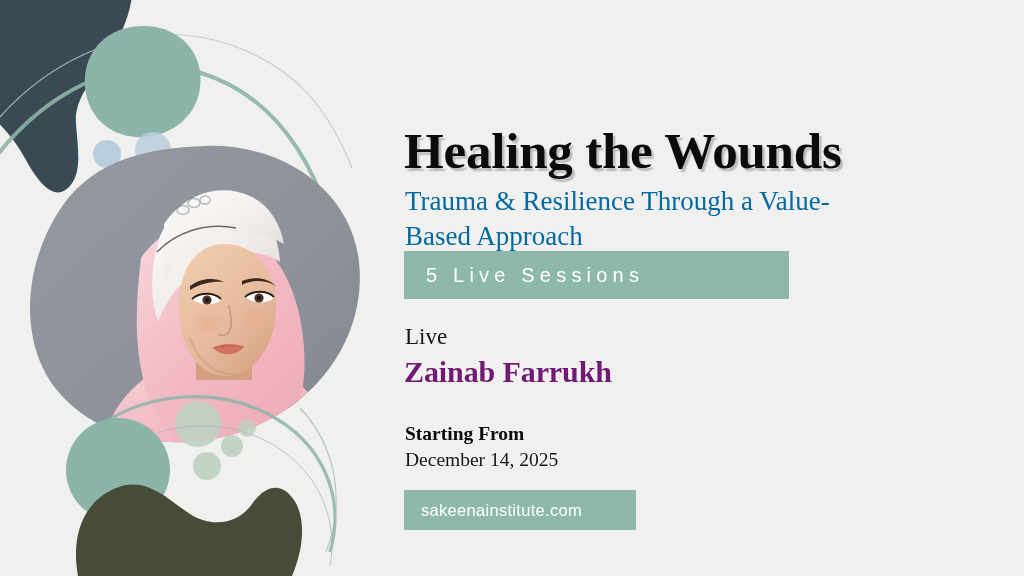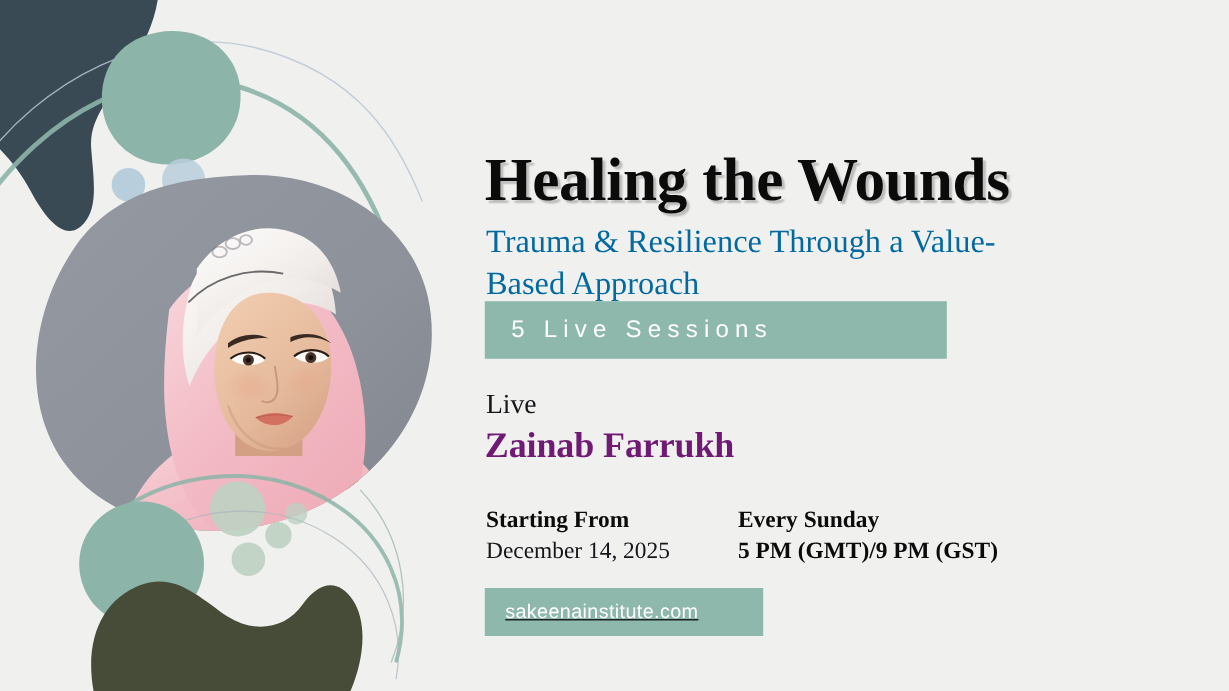--- a/index.html
+++ b/index.html
@@ -104,20 +104,21 @@
     color: #701a75;
     letter-spacing: -0.1px;
   }
 
   .schedule {
     position: absolute;
     left: 1px;
     top: 405px;
     width: 470px;
     display: flex;
+    gap: 16px;
   }
   .sched-col {
     font-family: "Liberation Serif", serif;
     font-size: 19.5px;
     line-height: 26px;
     color: #15161a;
   }
   .sched-col.left  { width: 210px; }
   .sched-head { font-weight: bold; color: #0b0b0b; }
   .sched-sub  { font-weight: normal; }
@@ -125,21 +126,20 @@
 
   .badge-site {
     position: absolute;
     left: 0;
     top: 474px;
     width: 232px;
     height: 40px;
     background: #8fb8ac;
     display: flex;
     align-items: center;
-    text-decoration: underline;
   }
   .badge-site span {
     font-family: "Liberation Sans", sans-serif;
     font-size: 16.5px;
     letter-spacing: 0.3px;
     color: #ffffff;
     padding-left: 17px;
   }
 </style>
 </head>
@@ -321,24 +321,20 @@
 
     <div class="with-label">Live</div>
 
     <div class="speaker-name">Zainab Farrukh</div>
 
     <div class="schedule">
       <div class="sched-col left">
         <div class="sched-head">Starting From</div>
         <div class="sched-sub">December 14, 2025</div>
       </div>
-      <div class="sched-col right">
-        <div class="sched-head">Every Sunday</div>
-        <div class="sched-sub bold">5 PM (GMT)/9 PM (GST)</div>
-      </div>
     </div>
 
     <div class="badge-site">
       <span>sakeenainstitute.com</span>
     </div>
 
   </div>
 </div>
 
 </body></html>

